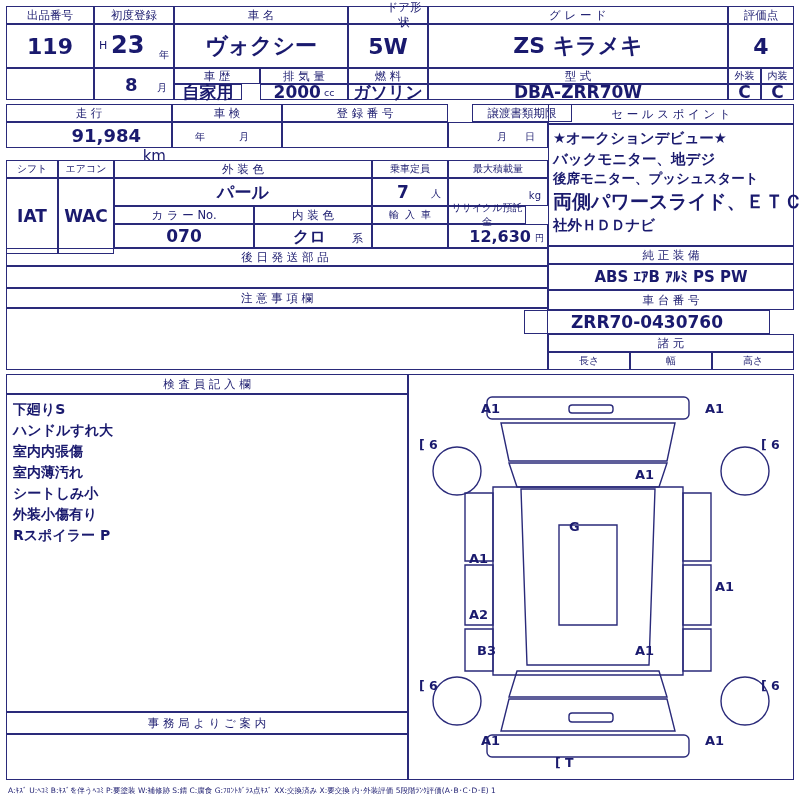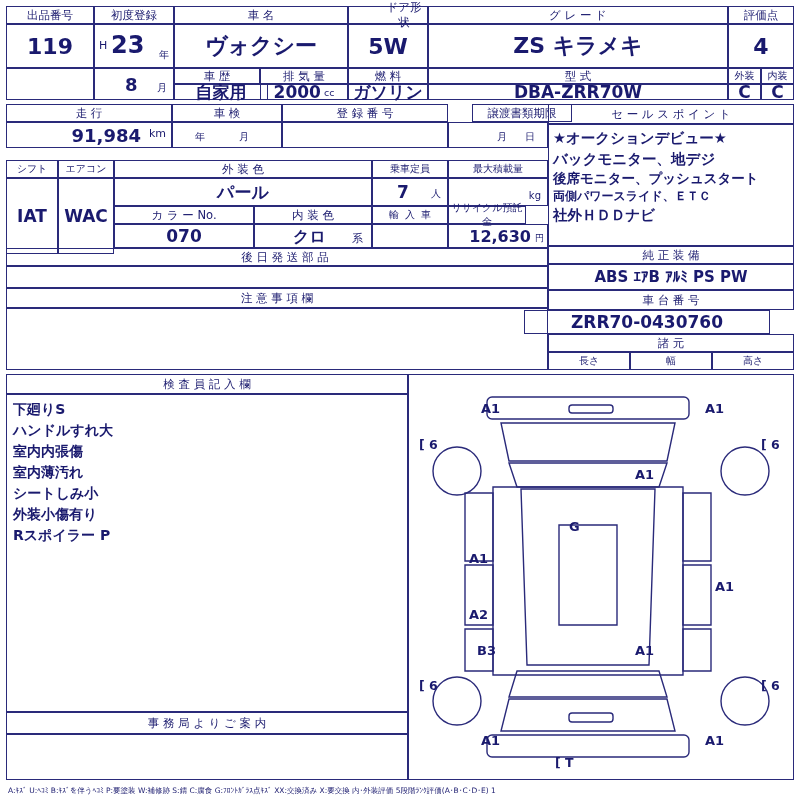--- a/index.html
+++ b/index.html
@@ -60,21 +60,21 @@
 
   <div class="bx ctr" style="left:174px;top:6px;width:174px;height:18px;">
     <span class="hdr">車 名</span>
   </div>
   <div class="bx ctr" style="left:174px;top:24px;width:174px;height:44px;">
     <span class="big">ヴォクシー</span>
   </div>
   <div class="bx ctr" style="left:174px;top:68px;width:86px;height:16px;">
     <span class="hdr">車 歴</span>
   </div>
-  <div class="bx ctr" style="left:174px;top:84px;width:94px;height:16px;">
+  <div class="bx ctr" style="left:174px;top:84px;width:68px;height:16px;">
     <span class="mid">自家用</span>
   </div>
   <div class="bx ctr" style="left:260px;top:68px;width:88px;height:16px;">
     <span class="hdr">排 気 量</span>
   </div>
   <div class="bx ctr" style="left:260px;top:84px;width:88px;height:16px;">
     <span class="mid">2000</span>
     <span class="unit" style="margin-left:3px;">cc</span>
   </div>
 
@@ -121,21 +121,21 @@
   </div>
   <div class="bx ctr" style="left:761px;top:84px;width:33px;height:16px;">
     <span class="mid">C</span>
   </div>
 
   <div class="bx ctr" style="left:6px;top:104px;width:166px;height:18px;">
     <span class="hdr">走 行</span>
   </div>
   <div class="bx" style="left:6px;top:122px;width:166px;height:26px;">
     <div style="position:absolute;right:30px;top:2px;font-size:18px;font-weight:bold;">91,984</div>
-    <div style="position:absolute;right:5px;top:4px;font-size:11px;">km</div>
+    <div style="position:absolute;right:5px;top:24px;font-size:15px;">km</div>
   </div>
 
   <div class="bx ctr" style="left:172px;top:104px;width:110px;height:18px;">
     <span class="hdr">車 検</span>
   </div>
   <div class="bx" style="left:172px;top:122px;width:110px;height:26px;">
     <div style="position:absolute;left:22px;top:7px;font-size:10px;">年</div>
     <div style="position:absolute;left:66px;top:7px;font-size:10px;">月</div>
   </div>
 
@@ -225,21 +225,21 @@
   </div>
   <div class="bx" style="left:6px;top:308px;width:542px;height:62px;"></div>
 
   <div class="bx ctr" style="left:548px;top:104px;width:246px;height:20px;">
     <span class="hdr">セ ー ル ス ポ イ ン ト</span>
   </div>
   <div class="bx" style="left:548px;top:124px;width:246px;height:122px;padding:3px 4px;">
     <div class="sp-line">★オークションデビュー★</div>
     <div class="sp-line">バックモニター、地デジ</div>
     <div class="sp-line" style="font-size:13.5px;">後席モニター、プッシュスタート</div>
-    <div class="sp-line" style="font-size:12px;">両側パワースライド、ＥＴＣ</div>
+    <div class="sp-line" style="font-size:19px;">両側パワースライド、ＥＴＣ</div>
     <div class="sp-line">社外ＨＤＤナビ</div>
   </div>
 
   <div class="bx ctr" style="left:548px;top:246px;width:246px;height:18px;">
     <span class="hdr">純 正 装 備</span>
   </div>
   <div class="bx ctr" style="left:548px;top:264px;width:246px;height:26px;">
     <span style="font-size:15px;font-weight:bold;">ABS ｴｱB ｱﾙﾐ PS PW</span>
   </div>
 

